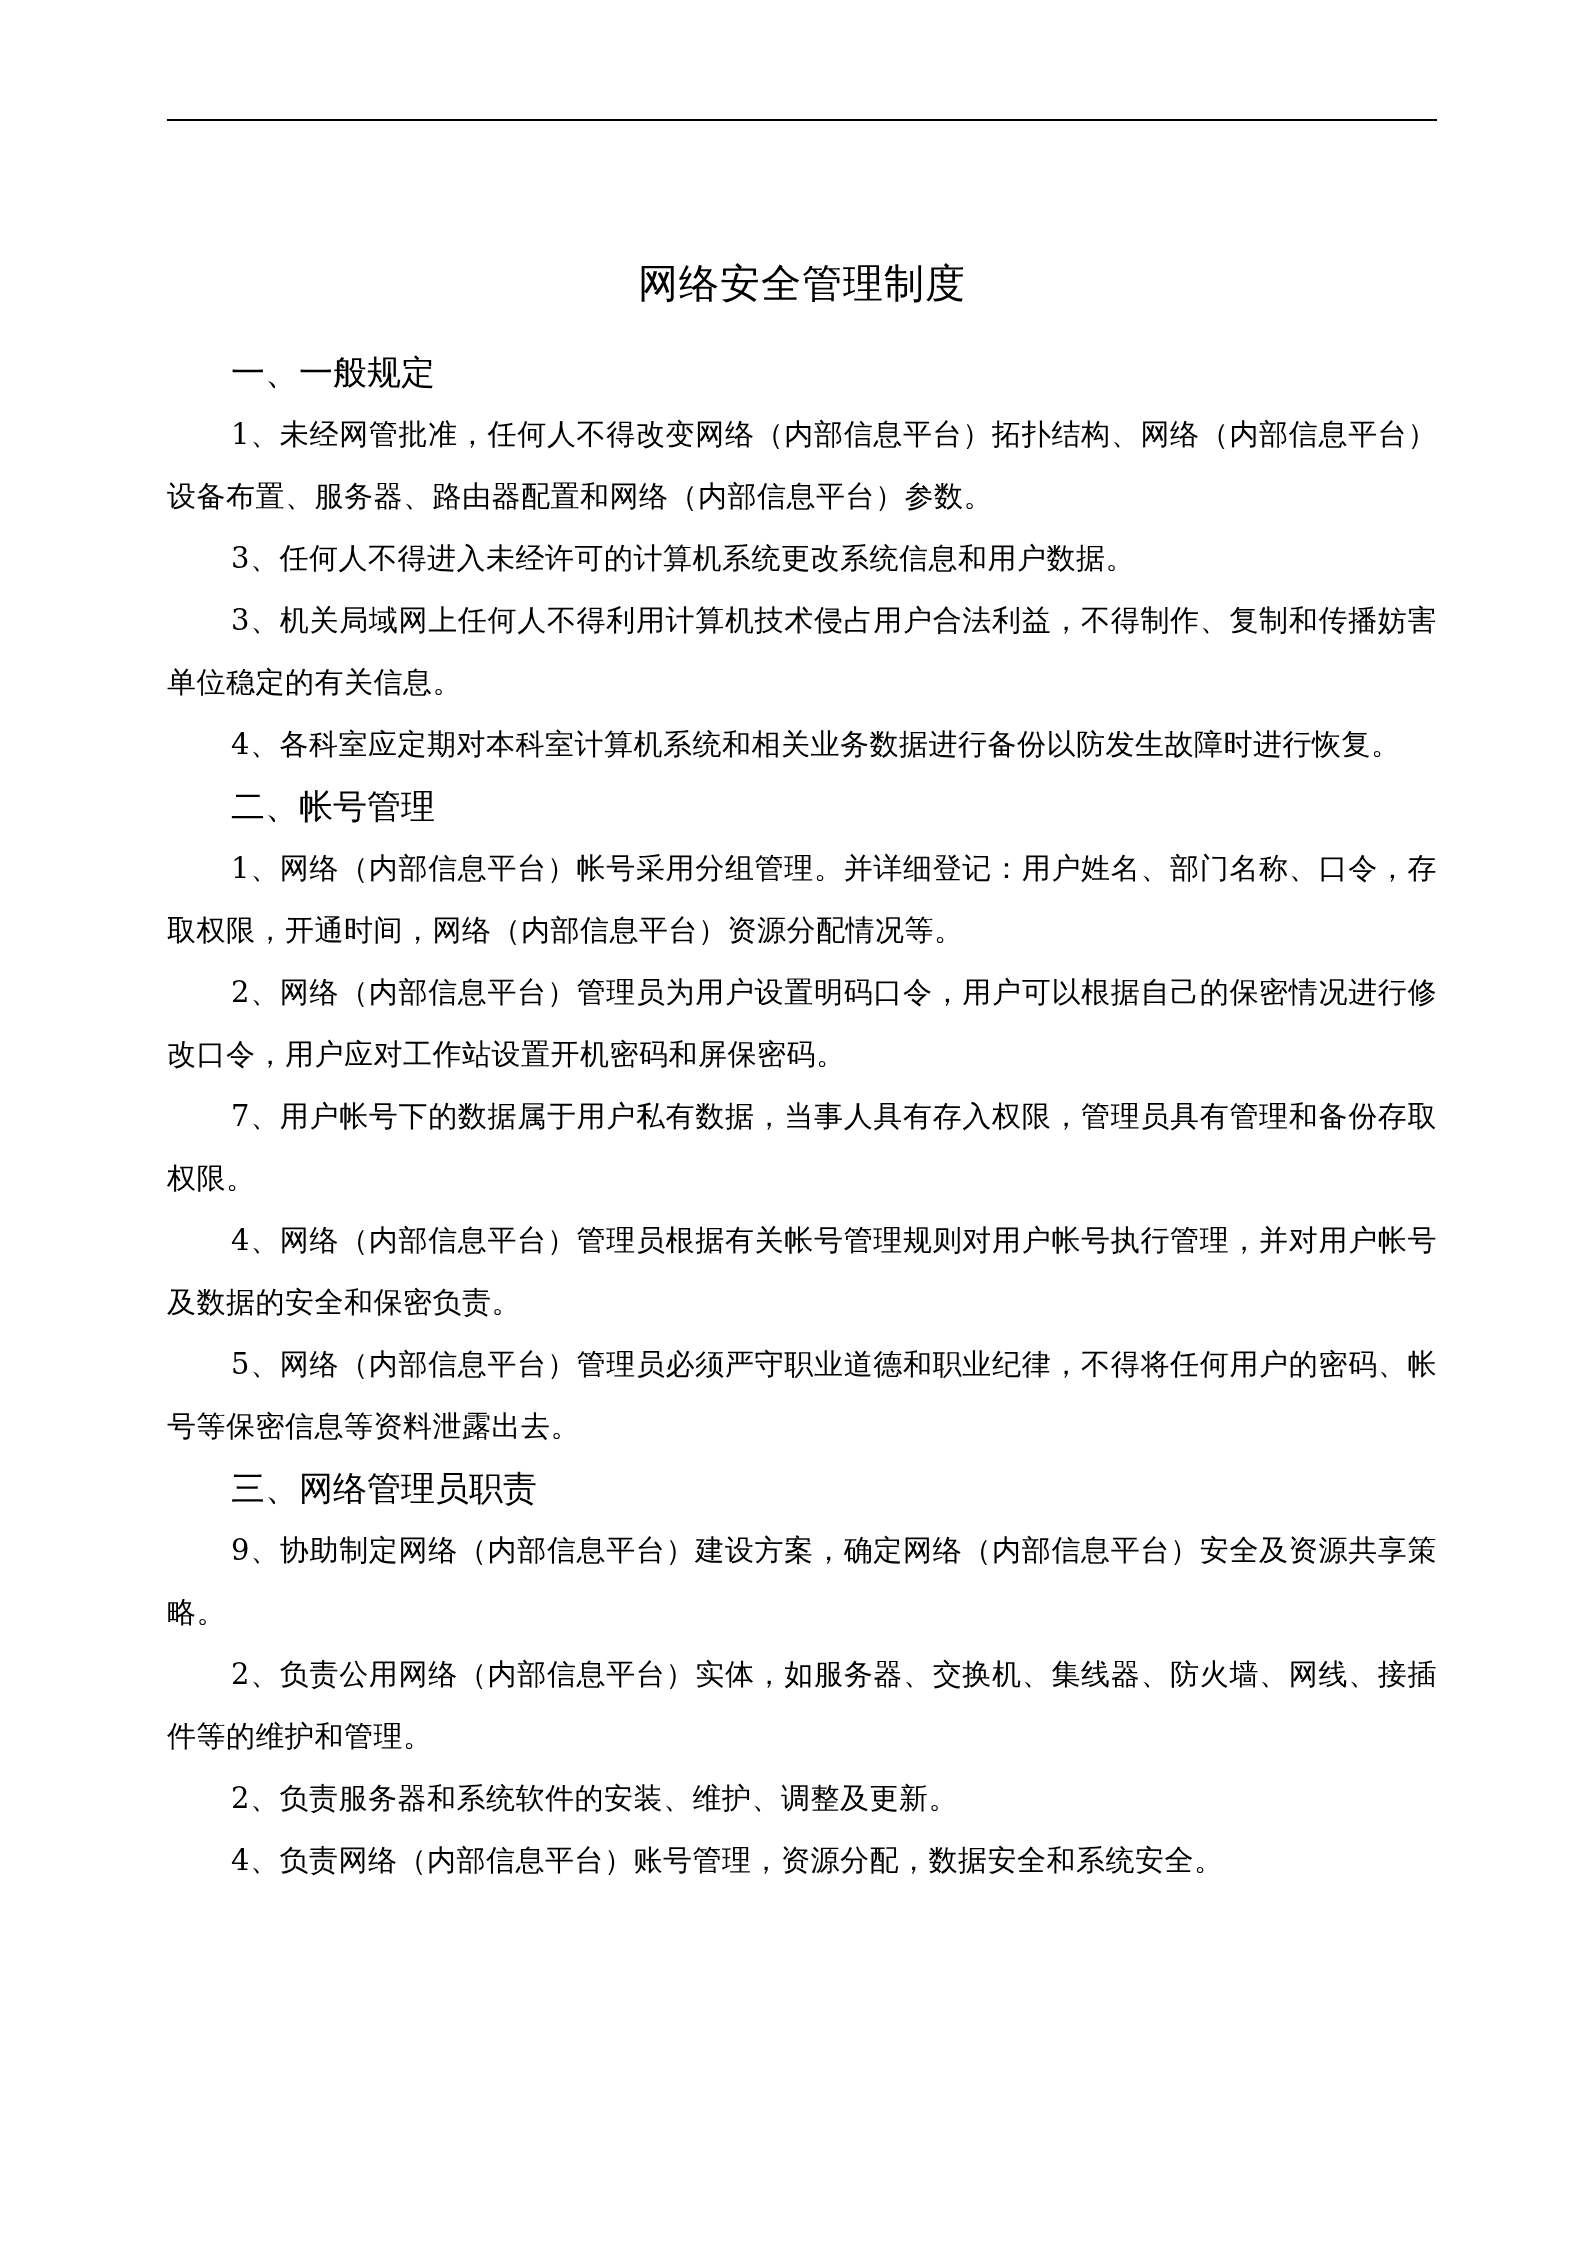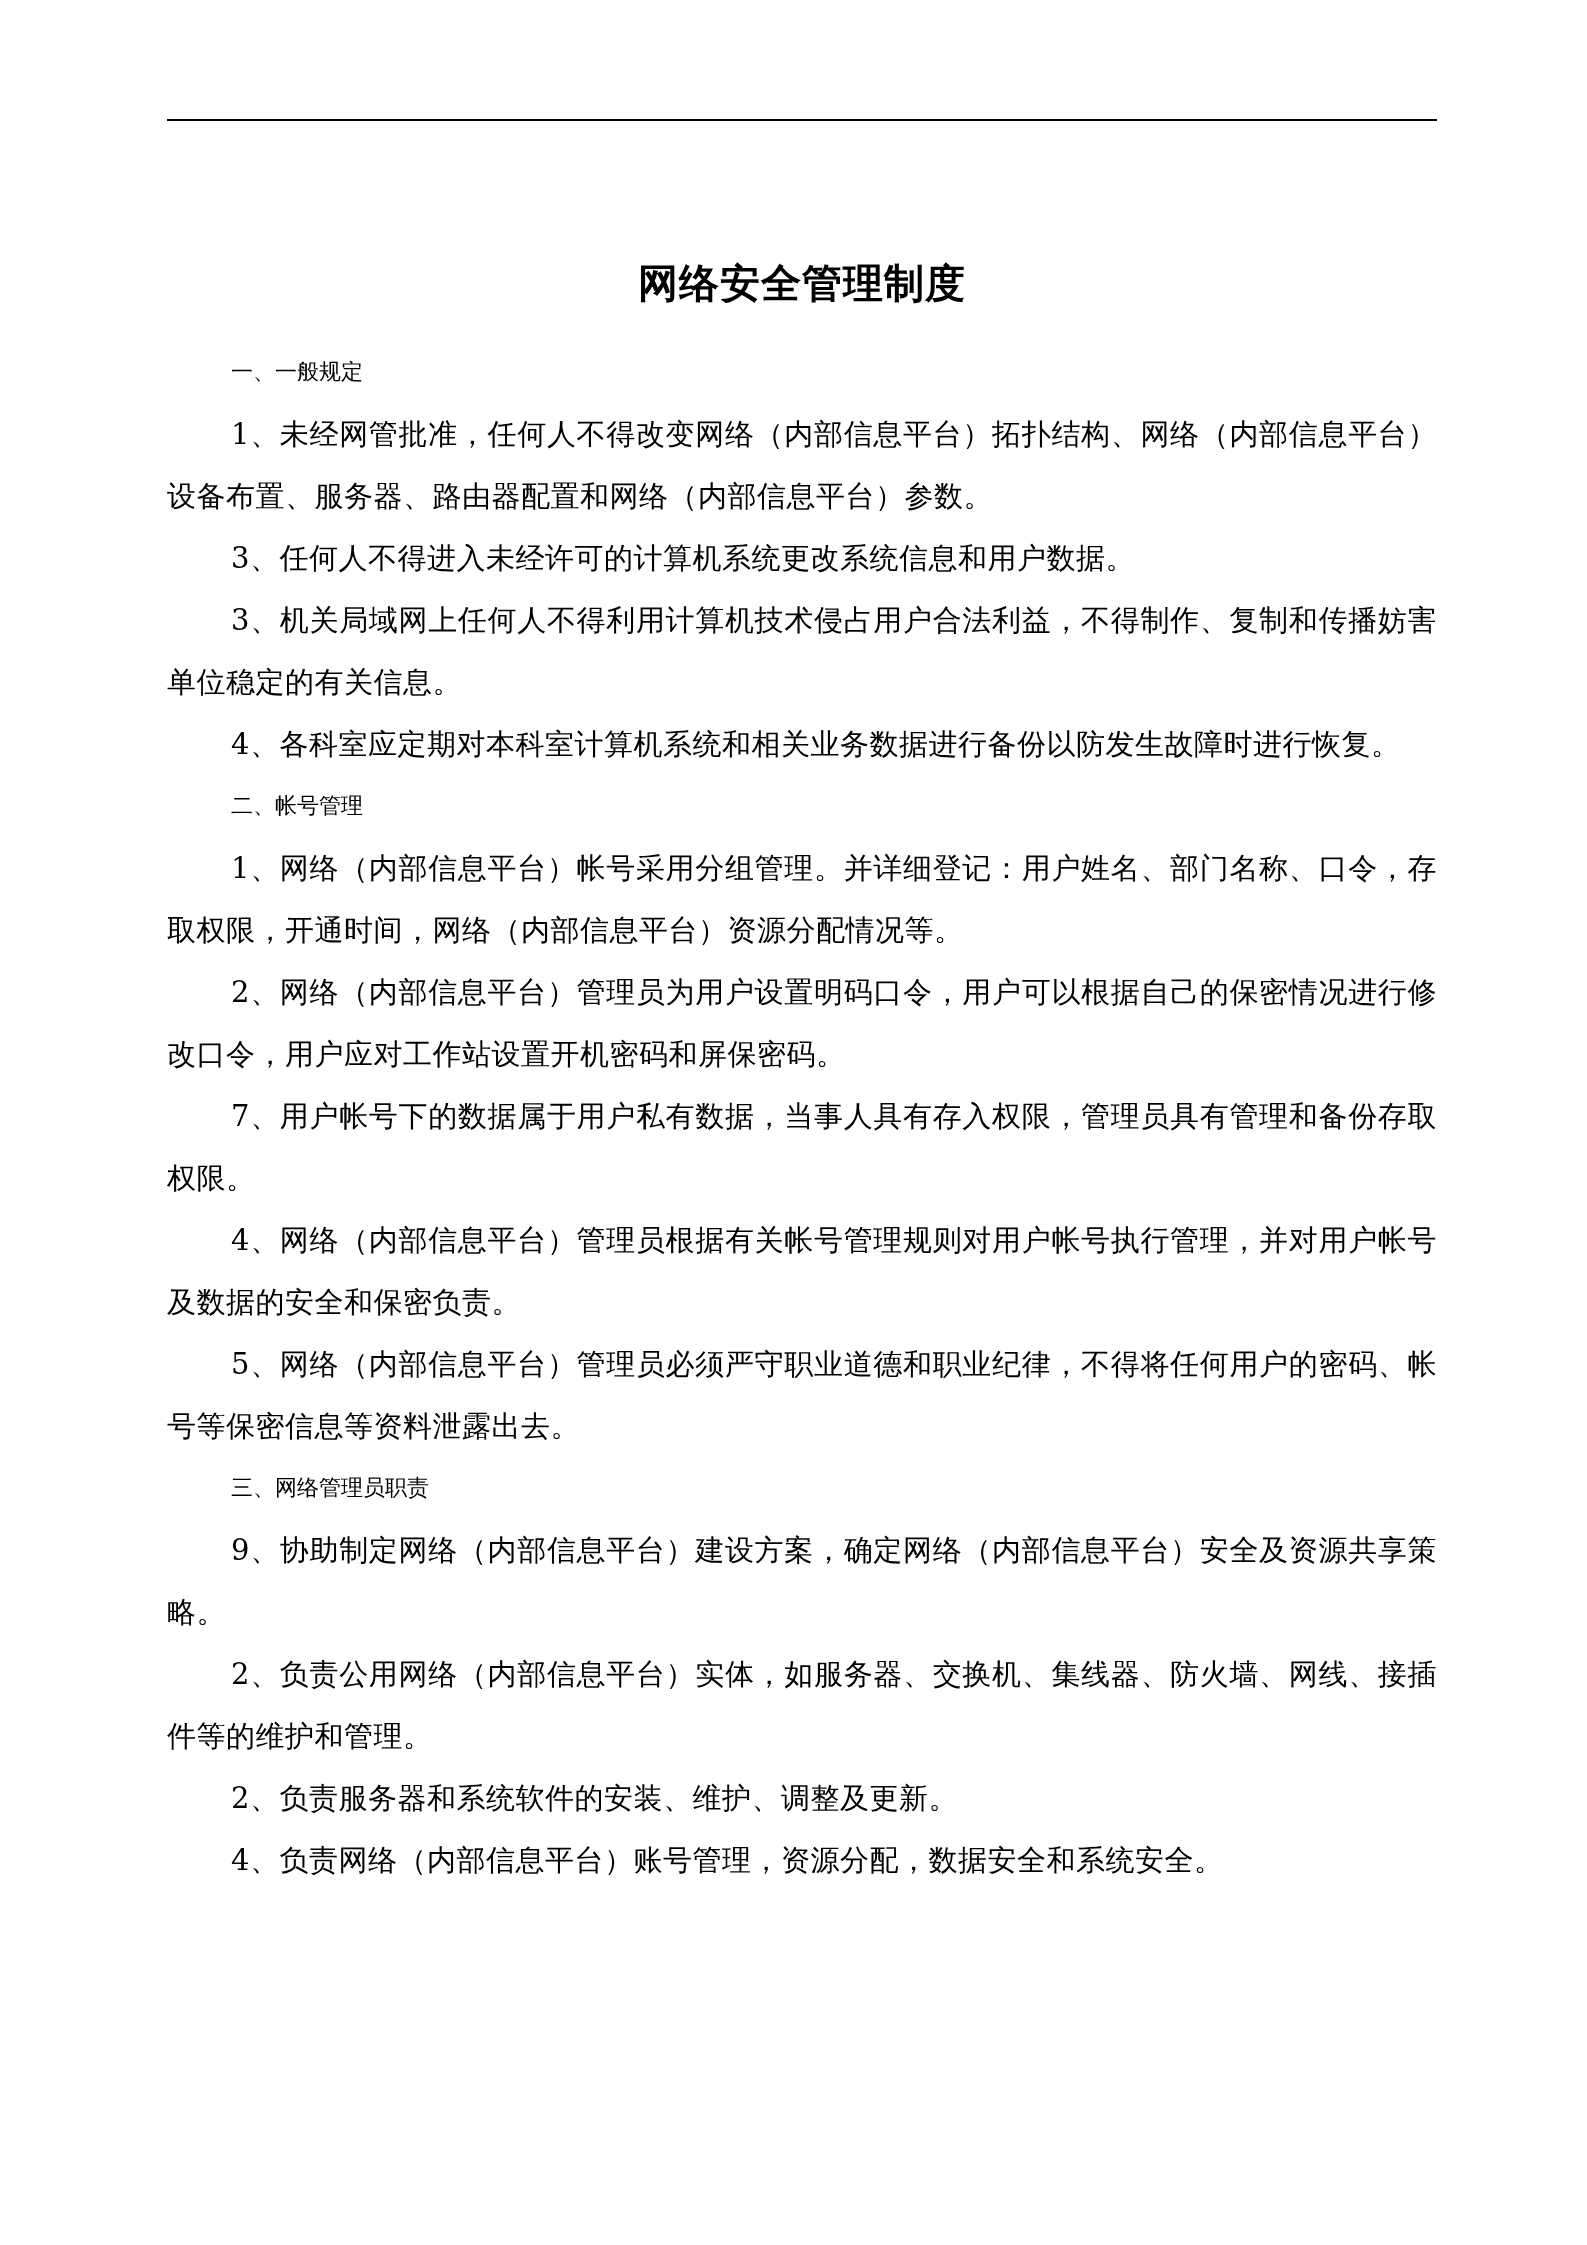--- a/index.html
+++ b/index.html
@@ -23,21 +23,21 @@
       height: 2px;
       background: #000000;
     }
     .title {
       position: absolute;
       left: 167px;
       width: 1270px;
       top: 228px;
       text-align: center;
       font-family: "DejaVu Sans", "Liberation Sans", sans-serif;
-      font-weight: bold;
+      font-weight: normal;
       font-size: 40px;
       line-height: 56px;
       letter-spacing: 1px;
     }
     .content {
       position: absolute;
       left: 167px;
       top: 341px;
       width: 1270px;
     }
@@ -45,21 +45,21 @@
       margin: 0;
       font-size: 29px;
       line-height: 62px;
       text-align: justify;
       text-indent: 64px;
       word-break: break-all;
       letter-spacing: 0.5px;
     }
     .heading {
       margin: 0;
-      font-size: 22px;
+      font-size: 34px;
       line-height: 62px;
       text-indent: 64px;
     }
   </style>
 </head>
 <body>
 
 <div class="header-rule"></div>
 
 <h1 class="title">网络安全管理制度</h1>

